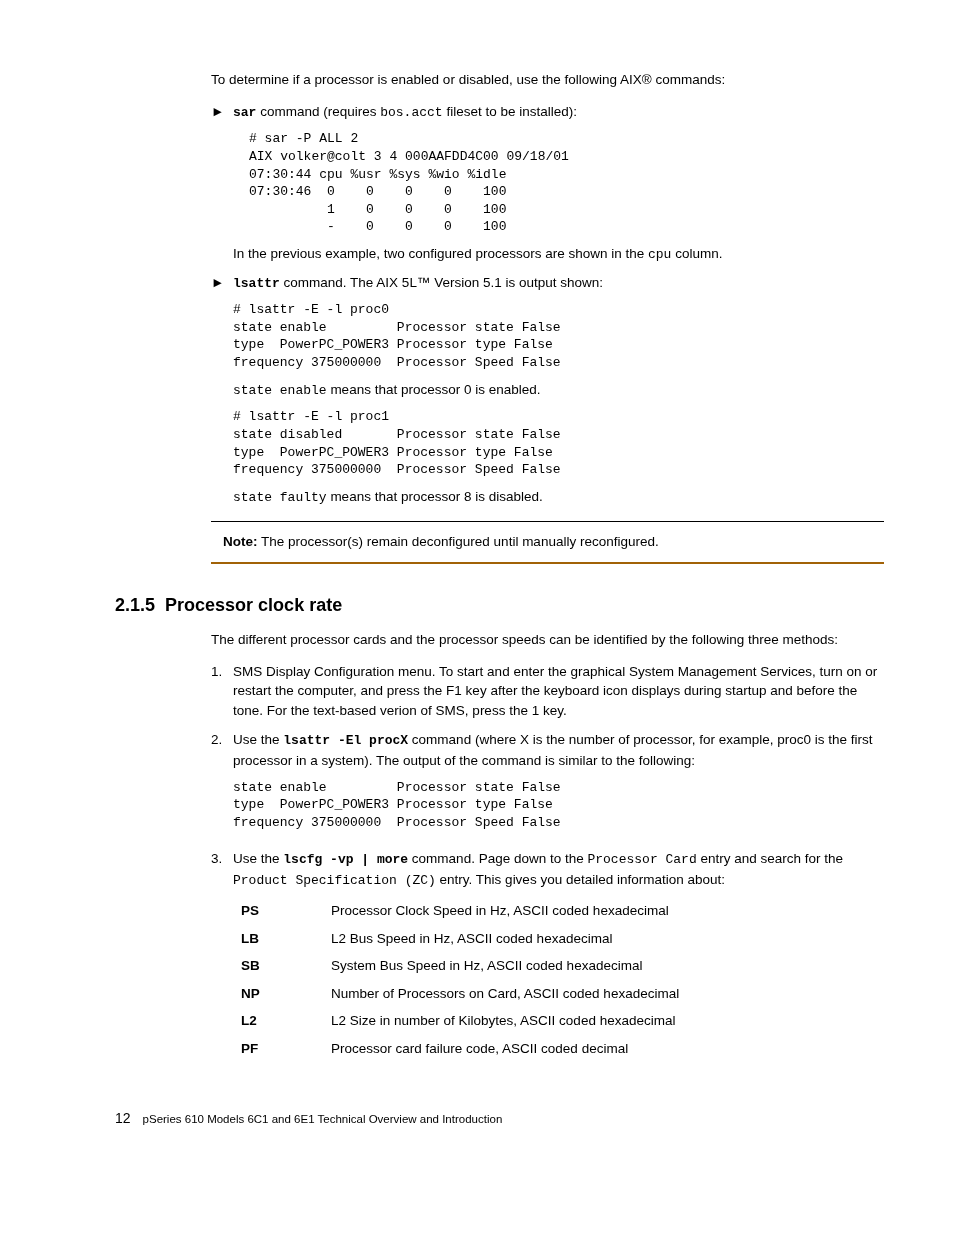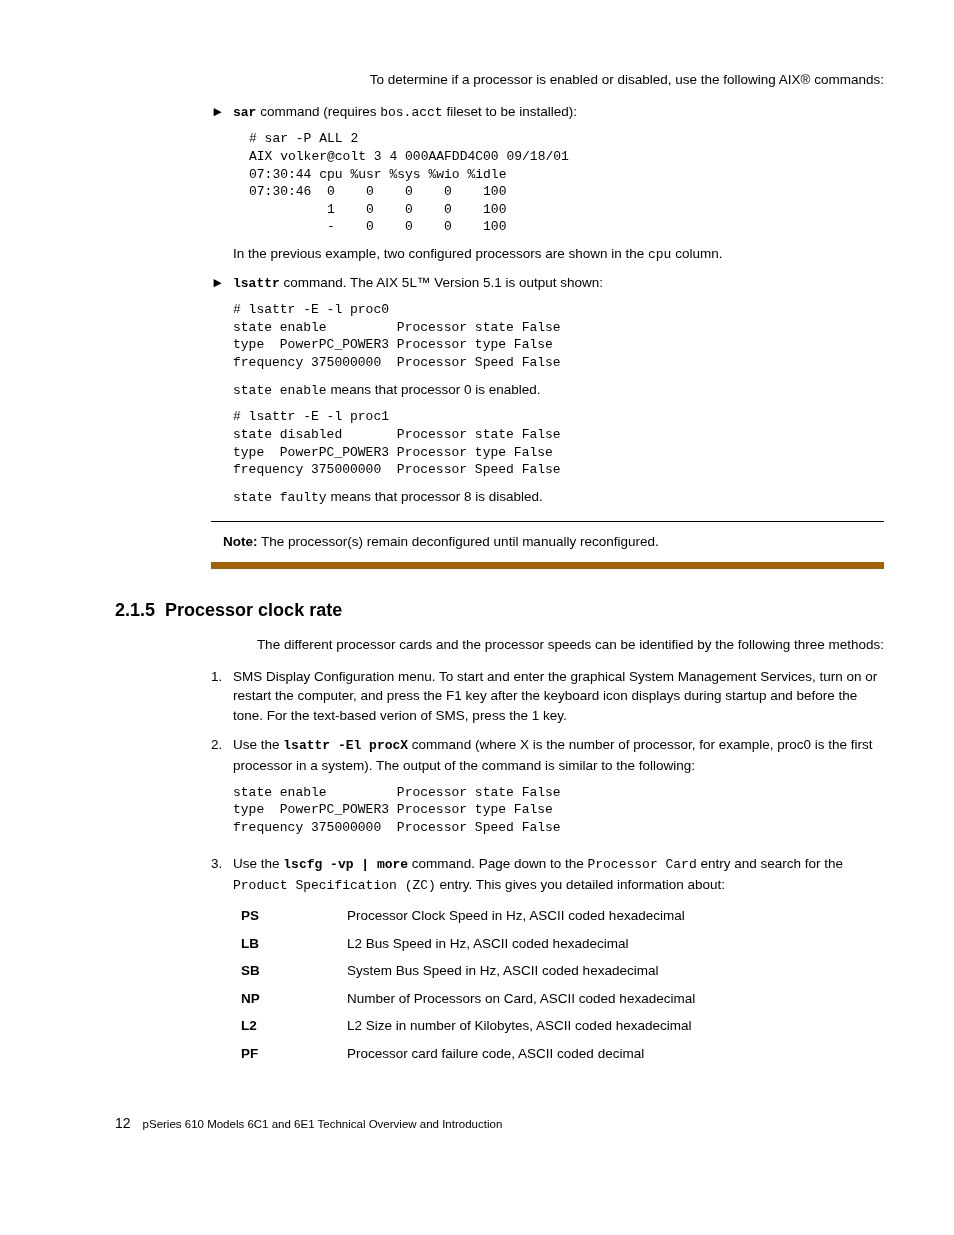--- a/index.html
+++ b/index.html
@@ -19,21 +19,20 @@
   }
   .mono-block {
     font-family: "Courier New", Courier, monospace;
     font-size: 13px;
     white-space: pre;
     margin: 8px 0 8px 22px;
     line-height: 1.35;
   }
   .para {
     margin: 0 0 12px 96px;
-    text-align: right;
   }
   .bullet-row {
     display: flex;
     margin: 0 0 4px 96px;
   }
   .bullet-row .mark {
     width: 22px;
     flex: 0 0 22px;
     font-family: Arial, sans-serif;
   }
@@ -46,42 +45,41 @@
   }
   .ol-row .num {
     width: 22px;
     flex: 0 0 22px;
   }
   .ol-row .content {
     flex: 1;
   }
   .note-box {
     border-top: 1px solid #000;
-    border-bottom: 7px solid #a16207;
+    border-bottom: 2px solid #a16207;
     padding: 10px 12px;
     margin: 14px 0 22px 96px;
   }
   h2.section {
     font-size: 18px;
     font-weight: bold;
     margin: 28px 0 12px 0;
   }
   .dl-row {
     display: flex;
     margin: 0 0 8px 118px;
   }
   .dl-row .term {
     font-weight: bold;
     width: 90px;
     flex: 0 0 90px;
     padding-left: 8px;
   }
   .dl-row .def {
     flex: 1;
-    margin-left: 16px;
   }
   .footer {
     margin-top: 50px;
     font-size: 11.5px;
   }
   .footer .pn {
     font-weight: normal;
     font-size: 14px;
     margin-right: 12px;
   }

